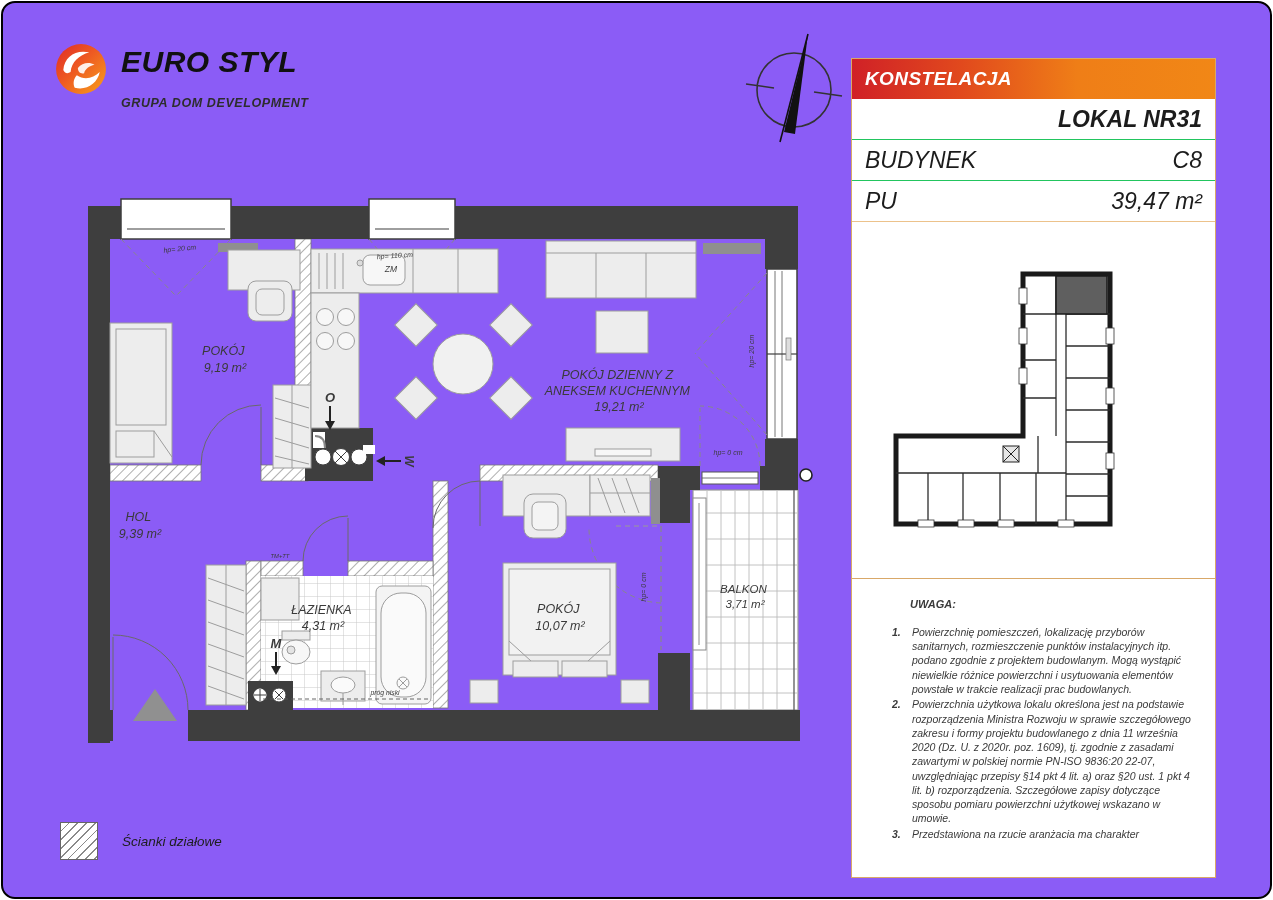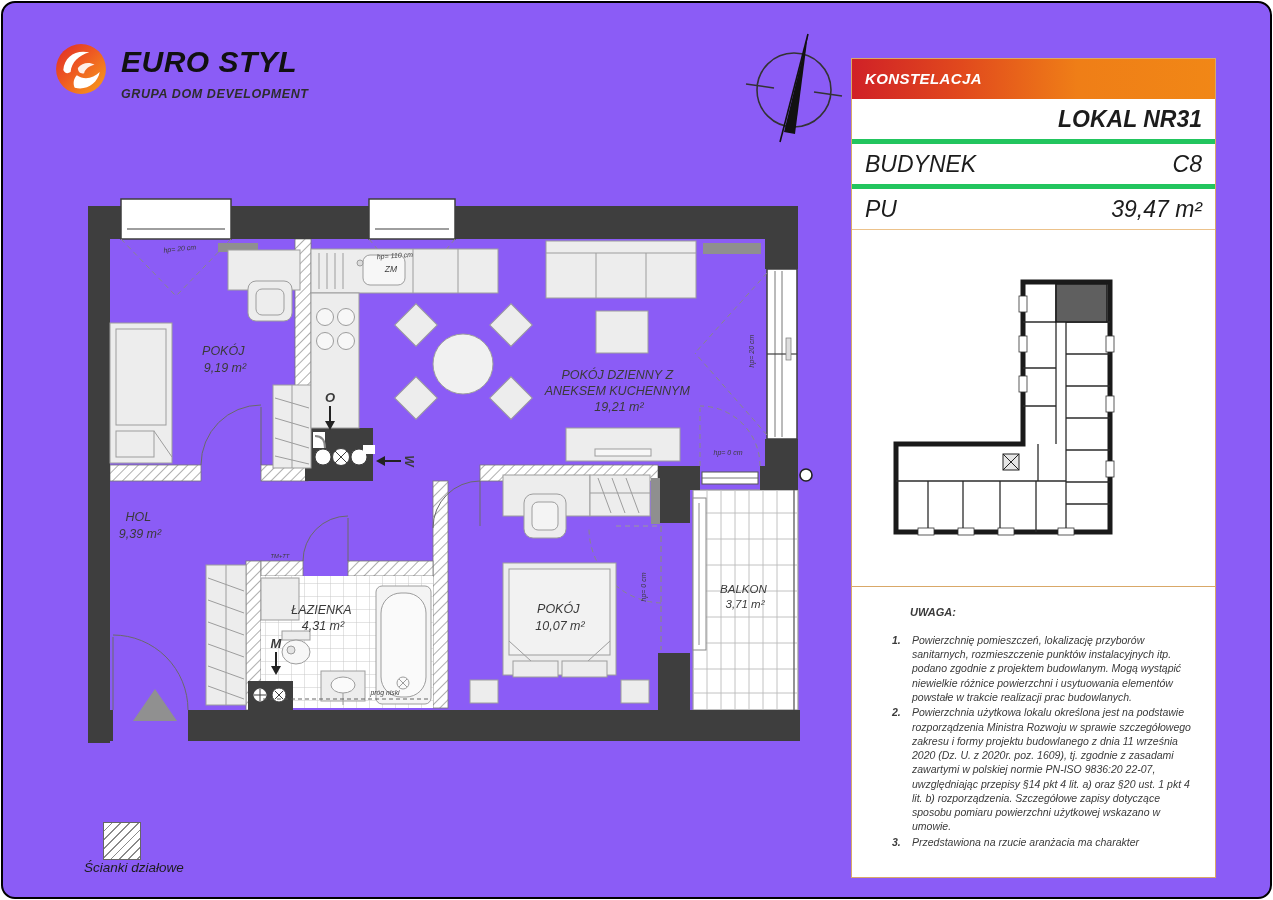--- a/index.html
+++ b/index.html
@@ -2,36 +2,36 @@
 <html><head>
 <meta charset="utf-8">
 <style>
   html,body{margin:0;padding:0;background:#fff;}
   body{width:1273px;height:900px;position:relative;font-family:"Liberation Sans",sans-serif;overflow:hidden;}
   .sheet{position:absolute;inset:1px;border:2px solid #000;border-radius:14px;background:#8b5cf6;font-style:italic;}
   
   .logo{position:absolute;left:52px;top:40px;display:flex;align-items:flex-start;}
   .logo-text{margin-left:14px;}
   .brand{font-size:30px;font-weight:bold;color:#111;letter-spacing:0.5px;line-height:30px;margin-top:4px;}
-  .tagline{font-size:12.5px;font-weight:bold;color:#2d2d2d;letter-spacing:0.6px;margin-top:10px;}
+  .tagline{font-size:12.5px;font-weight:bold;color:#2d2d2d;letter-spacing:0.6px;margin-top:19px;}
   
   .panel{position:absolute;left:848px;top:55px;width:363px;height:818px;border:1px solid #d9a868;background:#fff;}
-  .panel-header{height:40px;line-height:40px;padding-left:13px;font-size:15px;font-weight:bold;color:#fff;letter-spacing:0.4px;
+  .panel-header{height:40px;line-height:40px;padding-left:13px;font-size:19px;font-weight:bold;color:#fff;letter-spacing:0.4px;
      background:linear-gradient(90deg,#d02127 0%,#e1491d 30%,#ef7e17 62%,#f18716 100%);}
-  .panel-row{height:40px;display:flex;justify-content:space-between;align-items:center;padding:0 13px;font-size:23px;color:#1c1c1c;border-top:5px solid #22c55e;}
+  .panel-row{height:40px;display:flex;justify-content:space-between;align-items:center;padding:0 13px;font-size:23px;color:#1c1c1c;border-top:1px solid #22c55e;}
   .panel-row.bold{font-weight:bold;}
   .mini-section{height:356px;border-top:1px solid #ecc28b;position:relative;}
   .mini-section svg{position:absolute;left:36px;top:46px;}
   .notes-section{border-top:1px solid #d9a868;height:245px;padding:14px 20px 0 38px;font-size:10.5px;line-height:1.36;color:#3a3a3a;overflow:hidden;}
   .notes-heading{font-weight:bold;margin:4px 0 13px 20px;font-size:11px;}
   .note{display:flex;margin-bottom:1px;}
   .note .n{flex:0 0 20px;font-weight:bold;padding-left:2px;}
   .note .t{flex:1;padding-right:2px;}
   
-  .legend{position:absolute;left:57px;top:819px;display:flex;align-items:center;flex-direction:column;}
+  .legend{position:absolute;left:57px;top:819px;display:flex;align-items:center;}
   .legend-swatch{width:36px;height:36px;border:1px solid #666;
      background:repeating-linear-gradient(135deg,#fff 0 5px,#8a8a8a 5px 6.2px);}
   .legend-label{margin-left:24px;font-size:13.5px;color:#1d1d1d;}
   
   .plan-svg{position:absolute;left:80px;top:190px;}
   .compass-svg{position:absolute;left:735px;top:25px;}
   .logo-svg{width:52px;height:52px;}
   svg text{font-family:"Liberation Sans",sans-serif;fill:#3a3a3a;}
 </style>
 </head>

